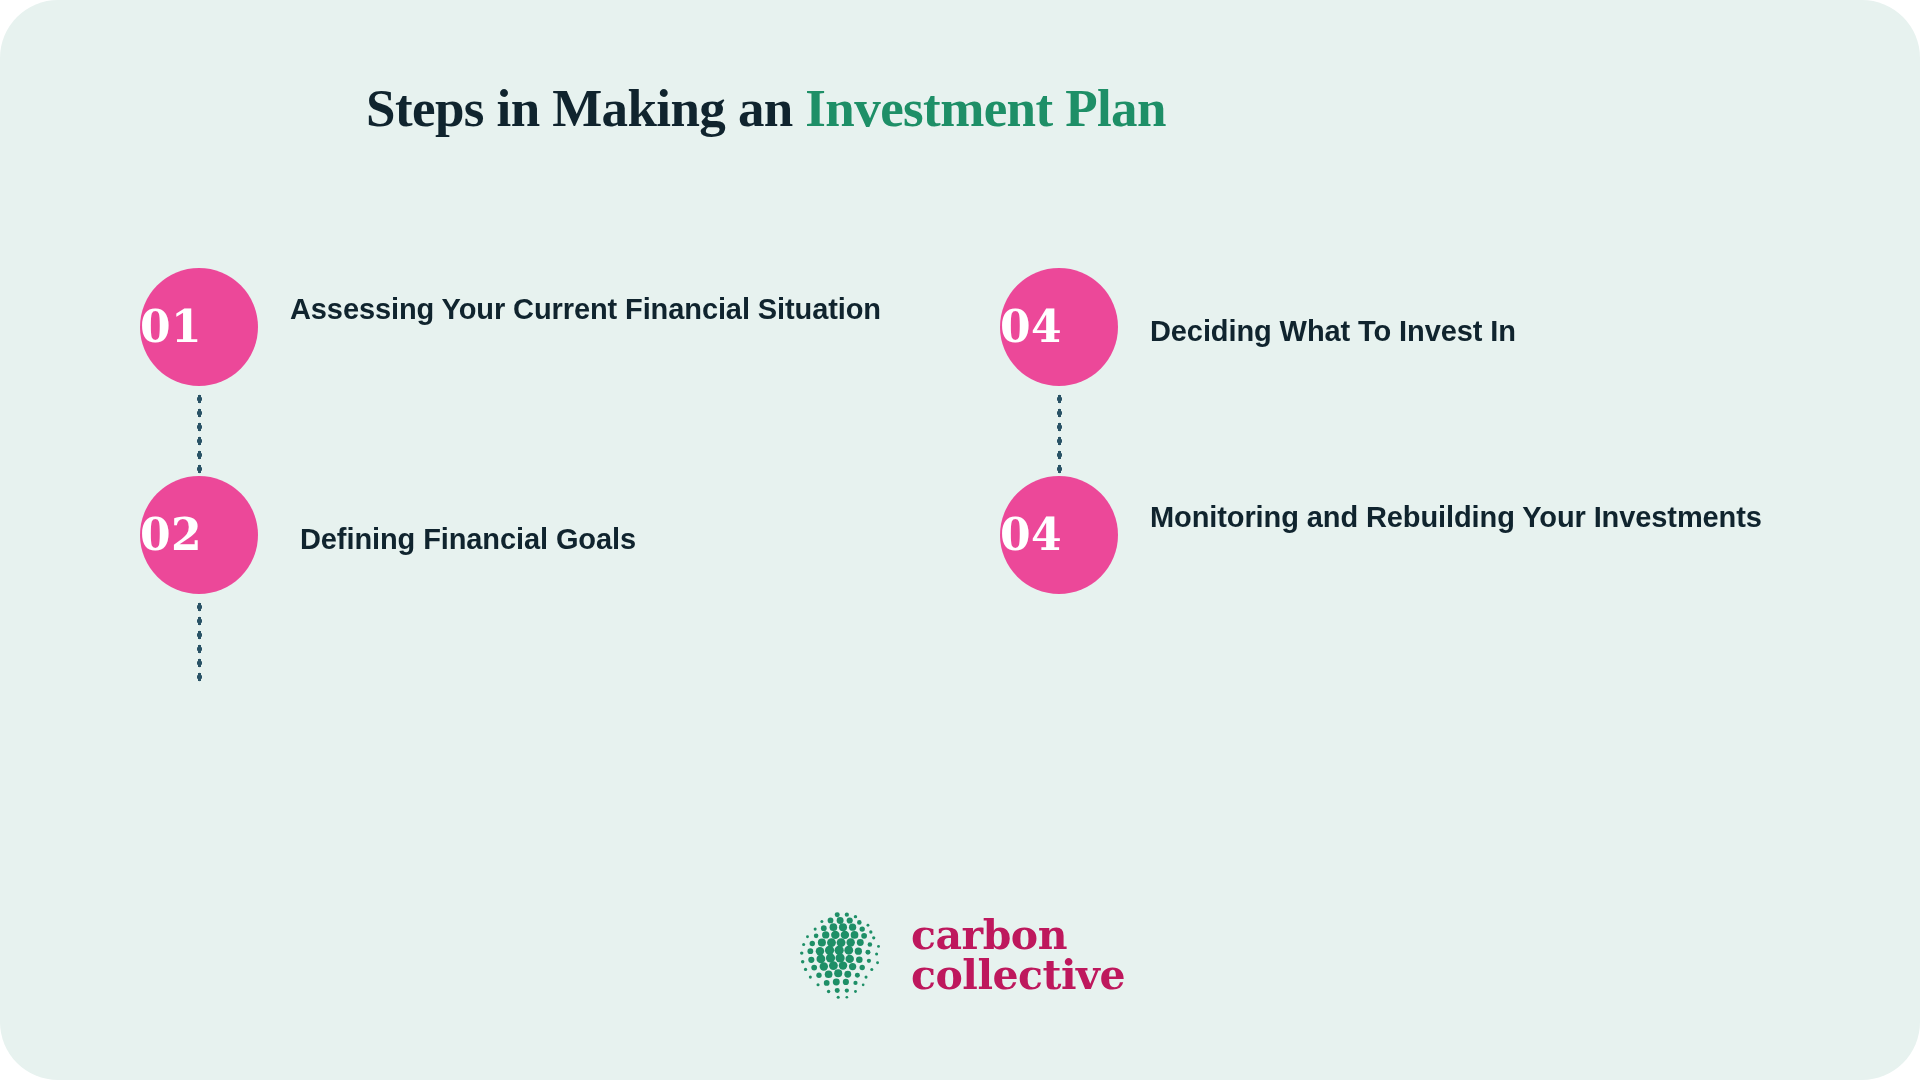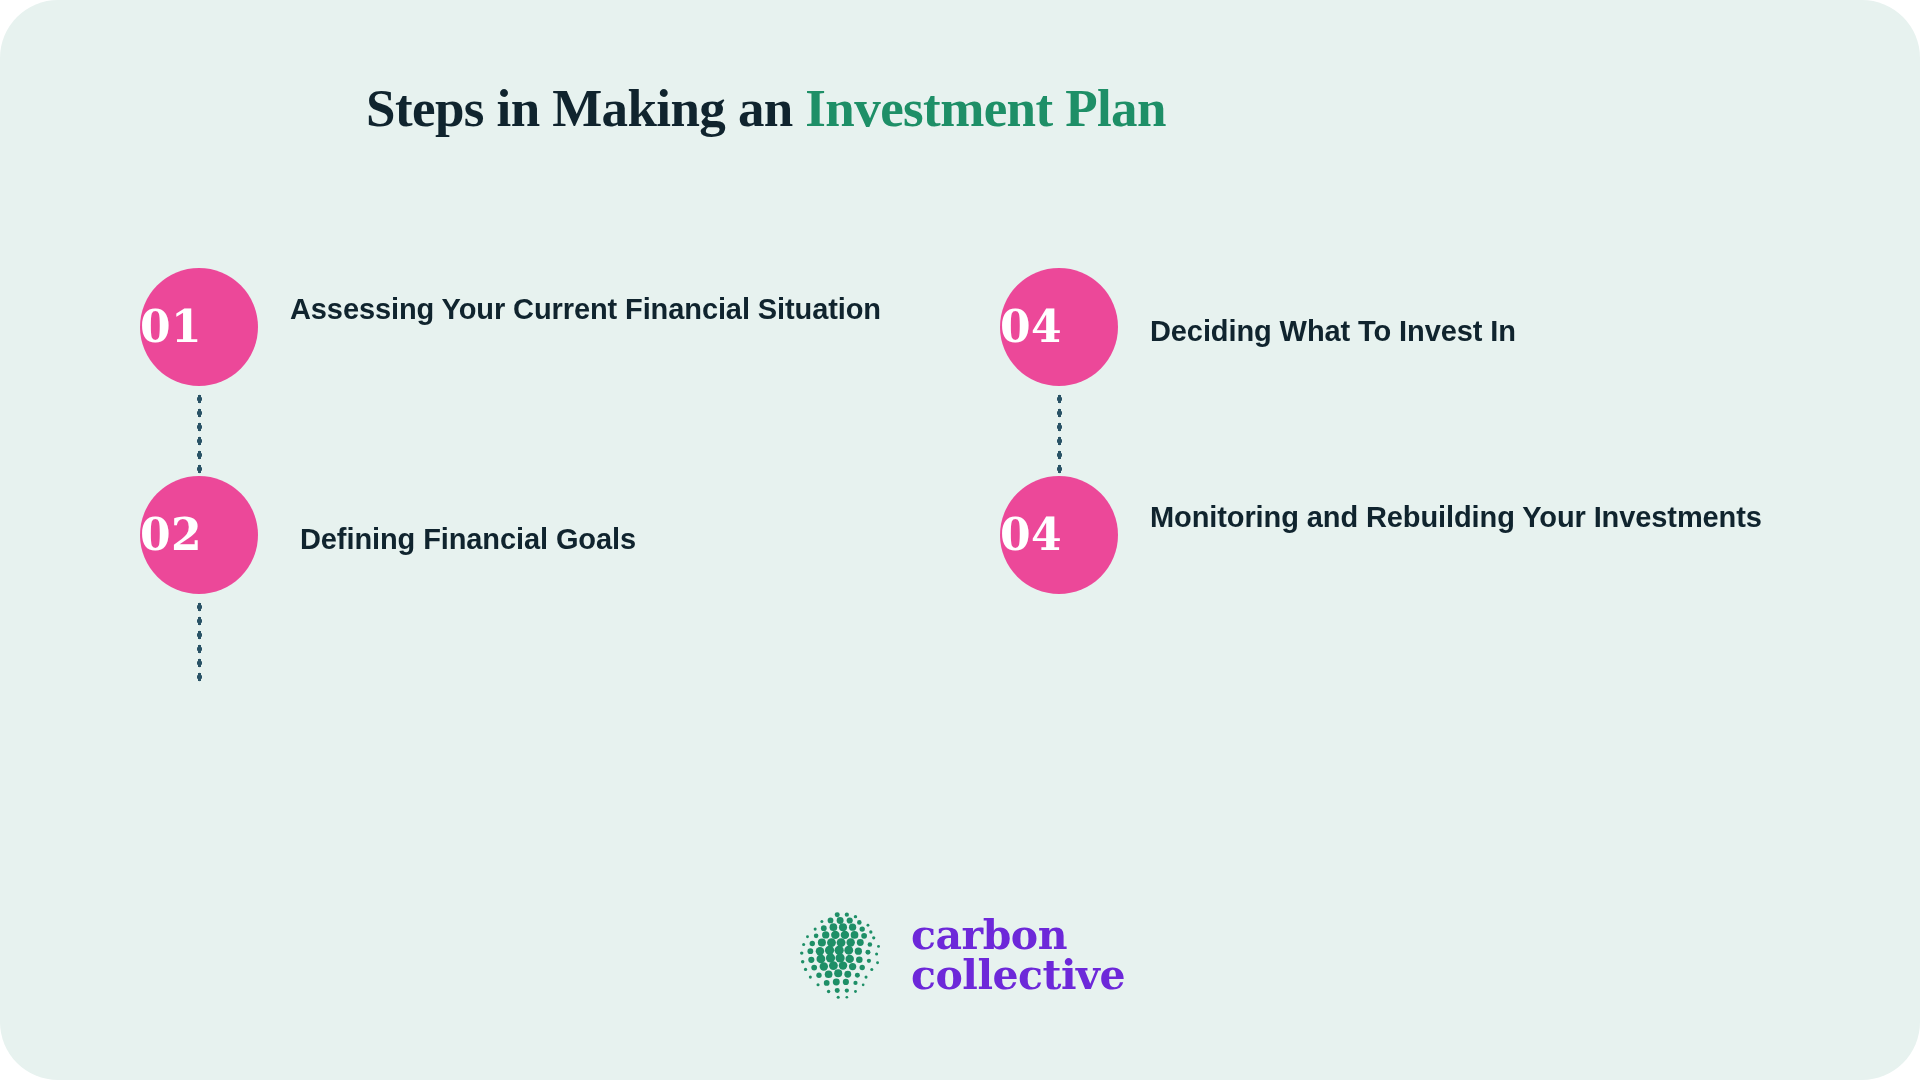--- a/index.html
+++ b/index.html
@@ -113,21 +113,21 @@
     align-items: center;
     justify-content: center;
     gap: 20px;
   }
   #logo-mark { width: 96px; height: 96px; display: block; }
   #logo-wordmark {
     font-family: "DejaVu Serif", "Liberation Serif", serif;
     font-weight: bold;
     font-size: 41px;
     line-height: 0.97;
-    color: #6d28d9;
+    color: #be185d;
     letter-spacing: -0.5px;
   }
   #logo-wordmark span { display: block; }
 </style>
 </head>
 <body>
 
 <div id="infographic-card">
 
   <h1 id="page-title">

